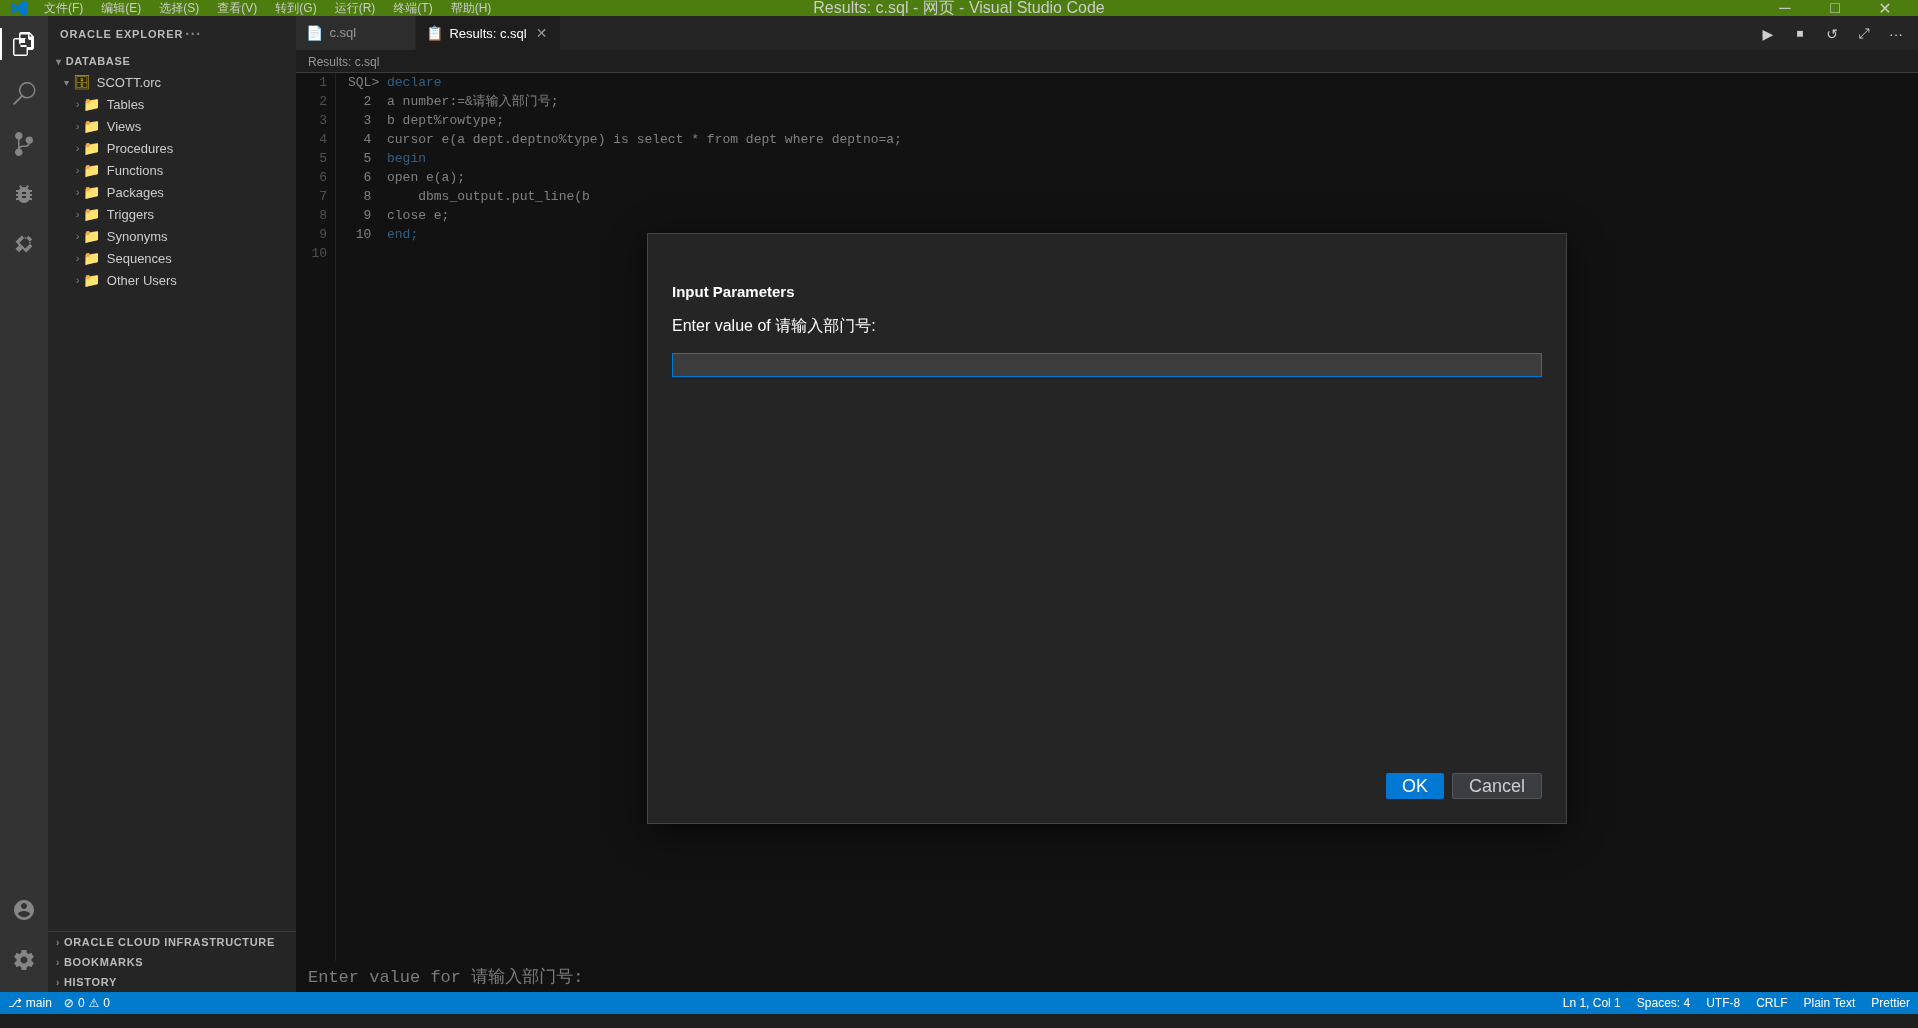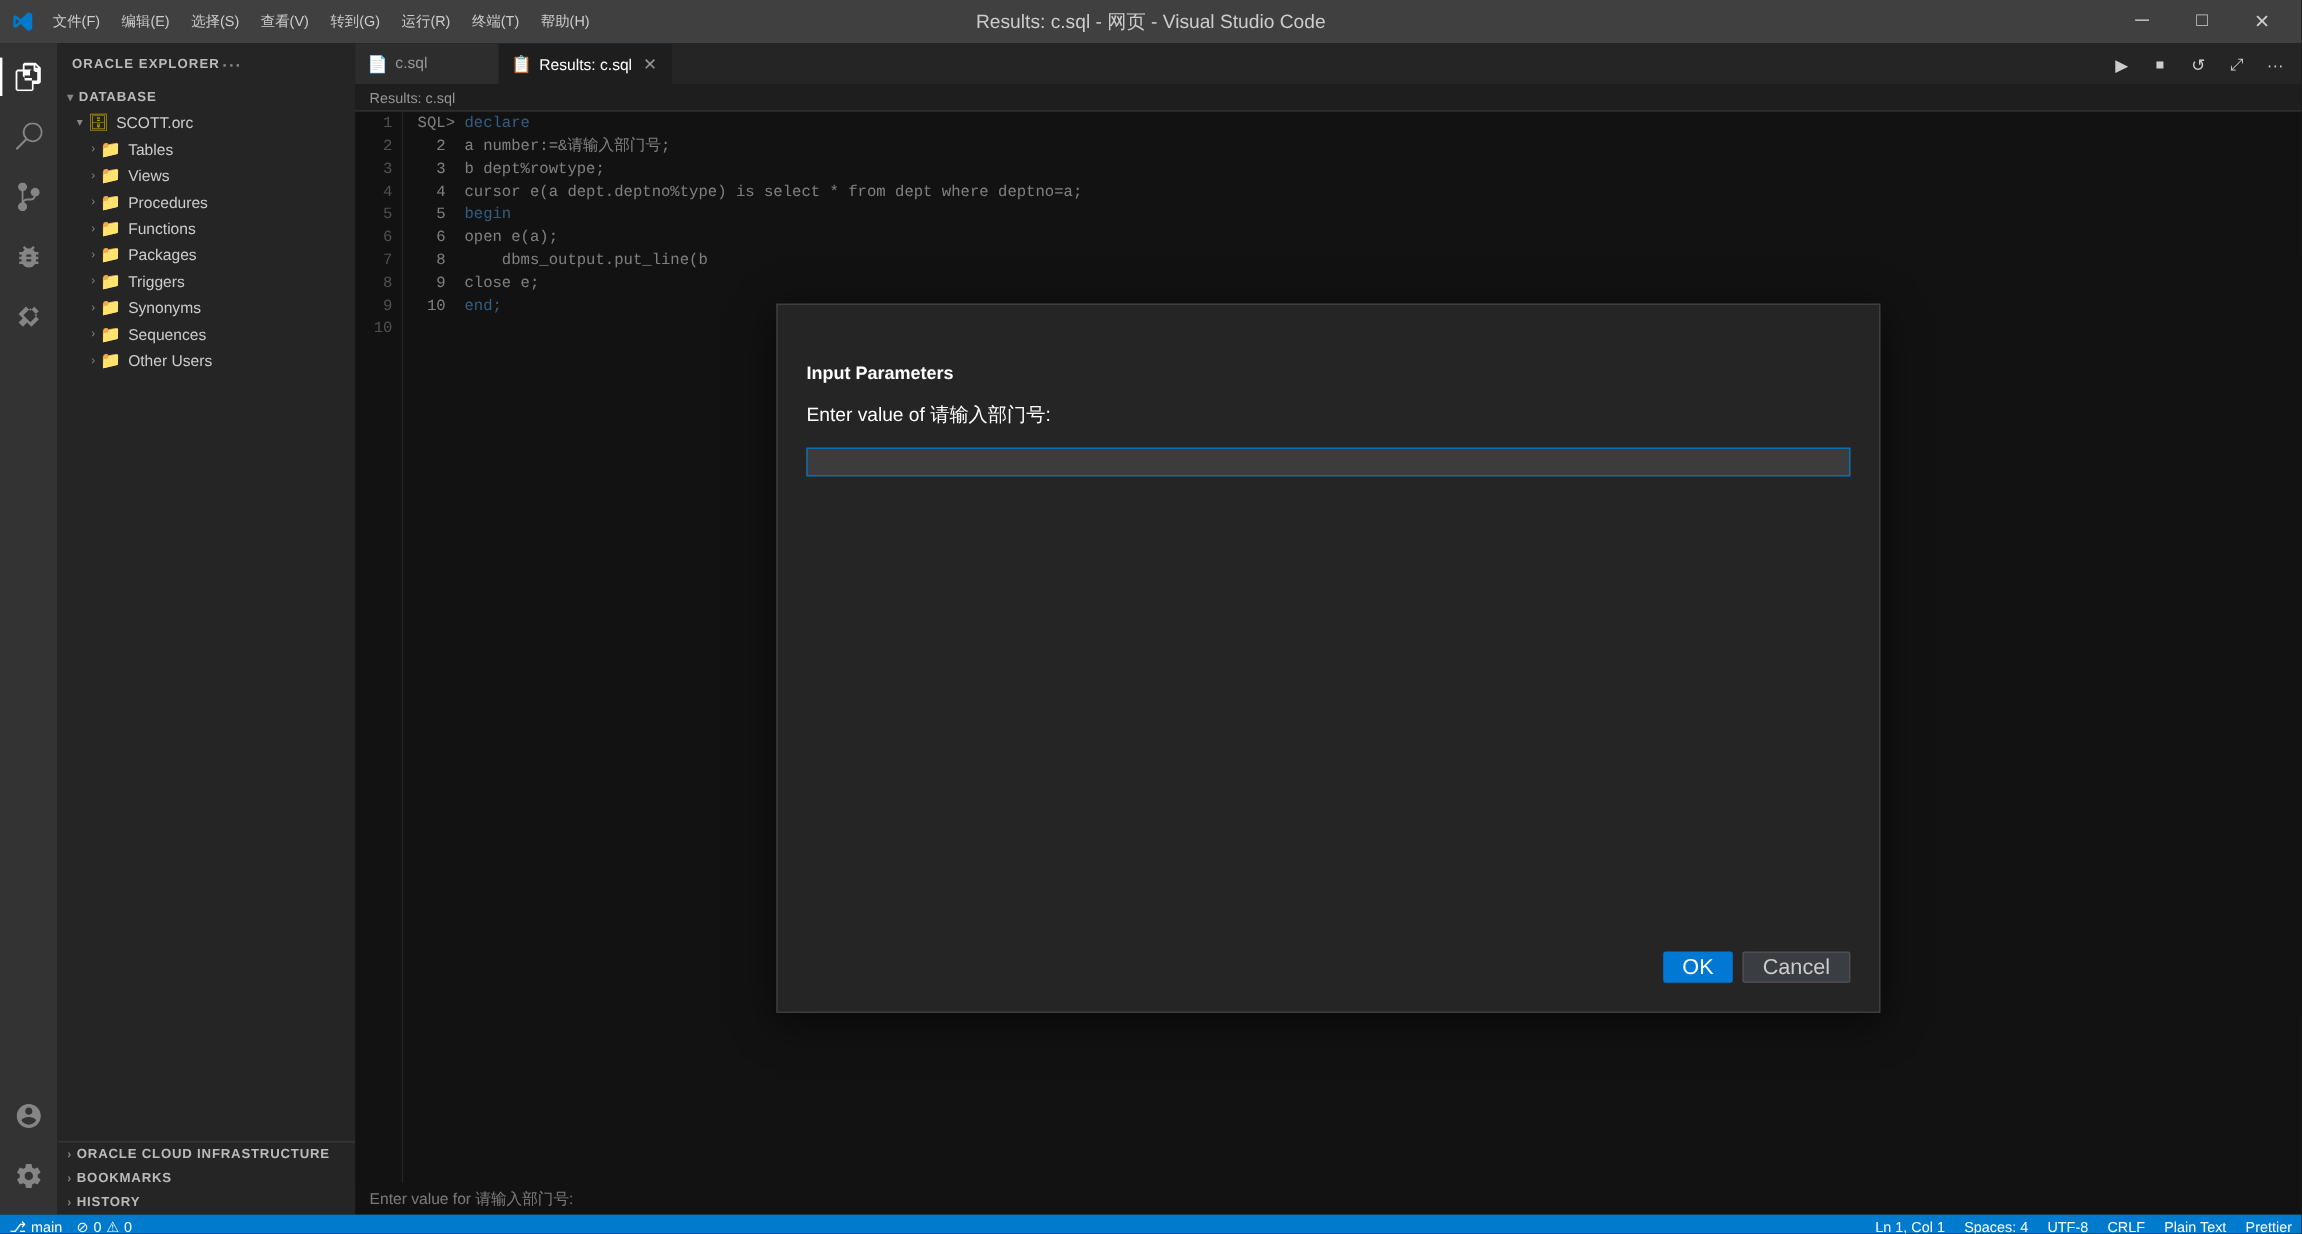--- a/index.html
+++ b/index.html
@@ -8,22 +8,22 @@
       background: #1e1e1e;
       color: #cccccc;
       width: 1918px;
       height: 1028px;
       overflow: hidden;
       font-size: 13px;
     }
 
     
     #title-bar {
-      height: 36px;
-      background: #404040;
+      height: 16px;
+      background: #4d7c0f;
       display: flex;
       align-items: center;
       justify-content: space-between;
       padding: 0 10px;
       user-select: none;
     }
     #title-bar-left {
       display: flex;
       align-items: center;
       gap: 8px;
@@ -280,23 +280,23 @@
     #code-lines {
       padding: 0 12px;
       flex: 1;
     }
     .code-line { height: 19px; display: flex; align-items: center; white-space: pre; }
     .kw { color: #569cd6; }
     .plain { color: #d4d4d4; }
 
     #enter-value-prompt {
       padding: 4px 12px;
-      font-size: 13px;
-      color: #cccccc;
-      font-family: Liberation Sans, sans-serif;
+      font-size: 17px;
+      color: #cccccc;
+      font-family: Liberation Mono, monospace;
     }
 
     
     #modal-overlay {
       position: absolute;
       top: 0; left: 0; right: 0; bottom: 0;
       background: rgba(0,0,0,0.4);
       display: flex;
       align-items: flex-start;
       justify-content: center;

